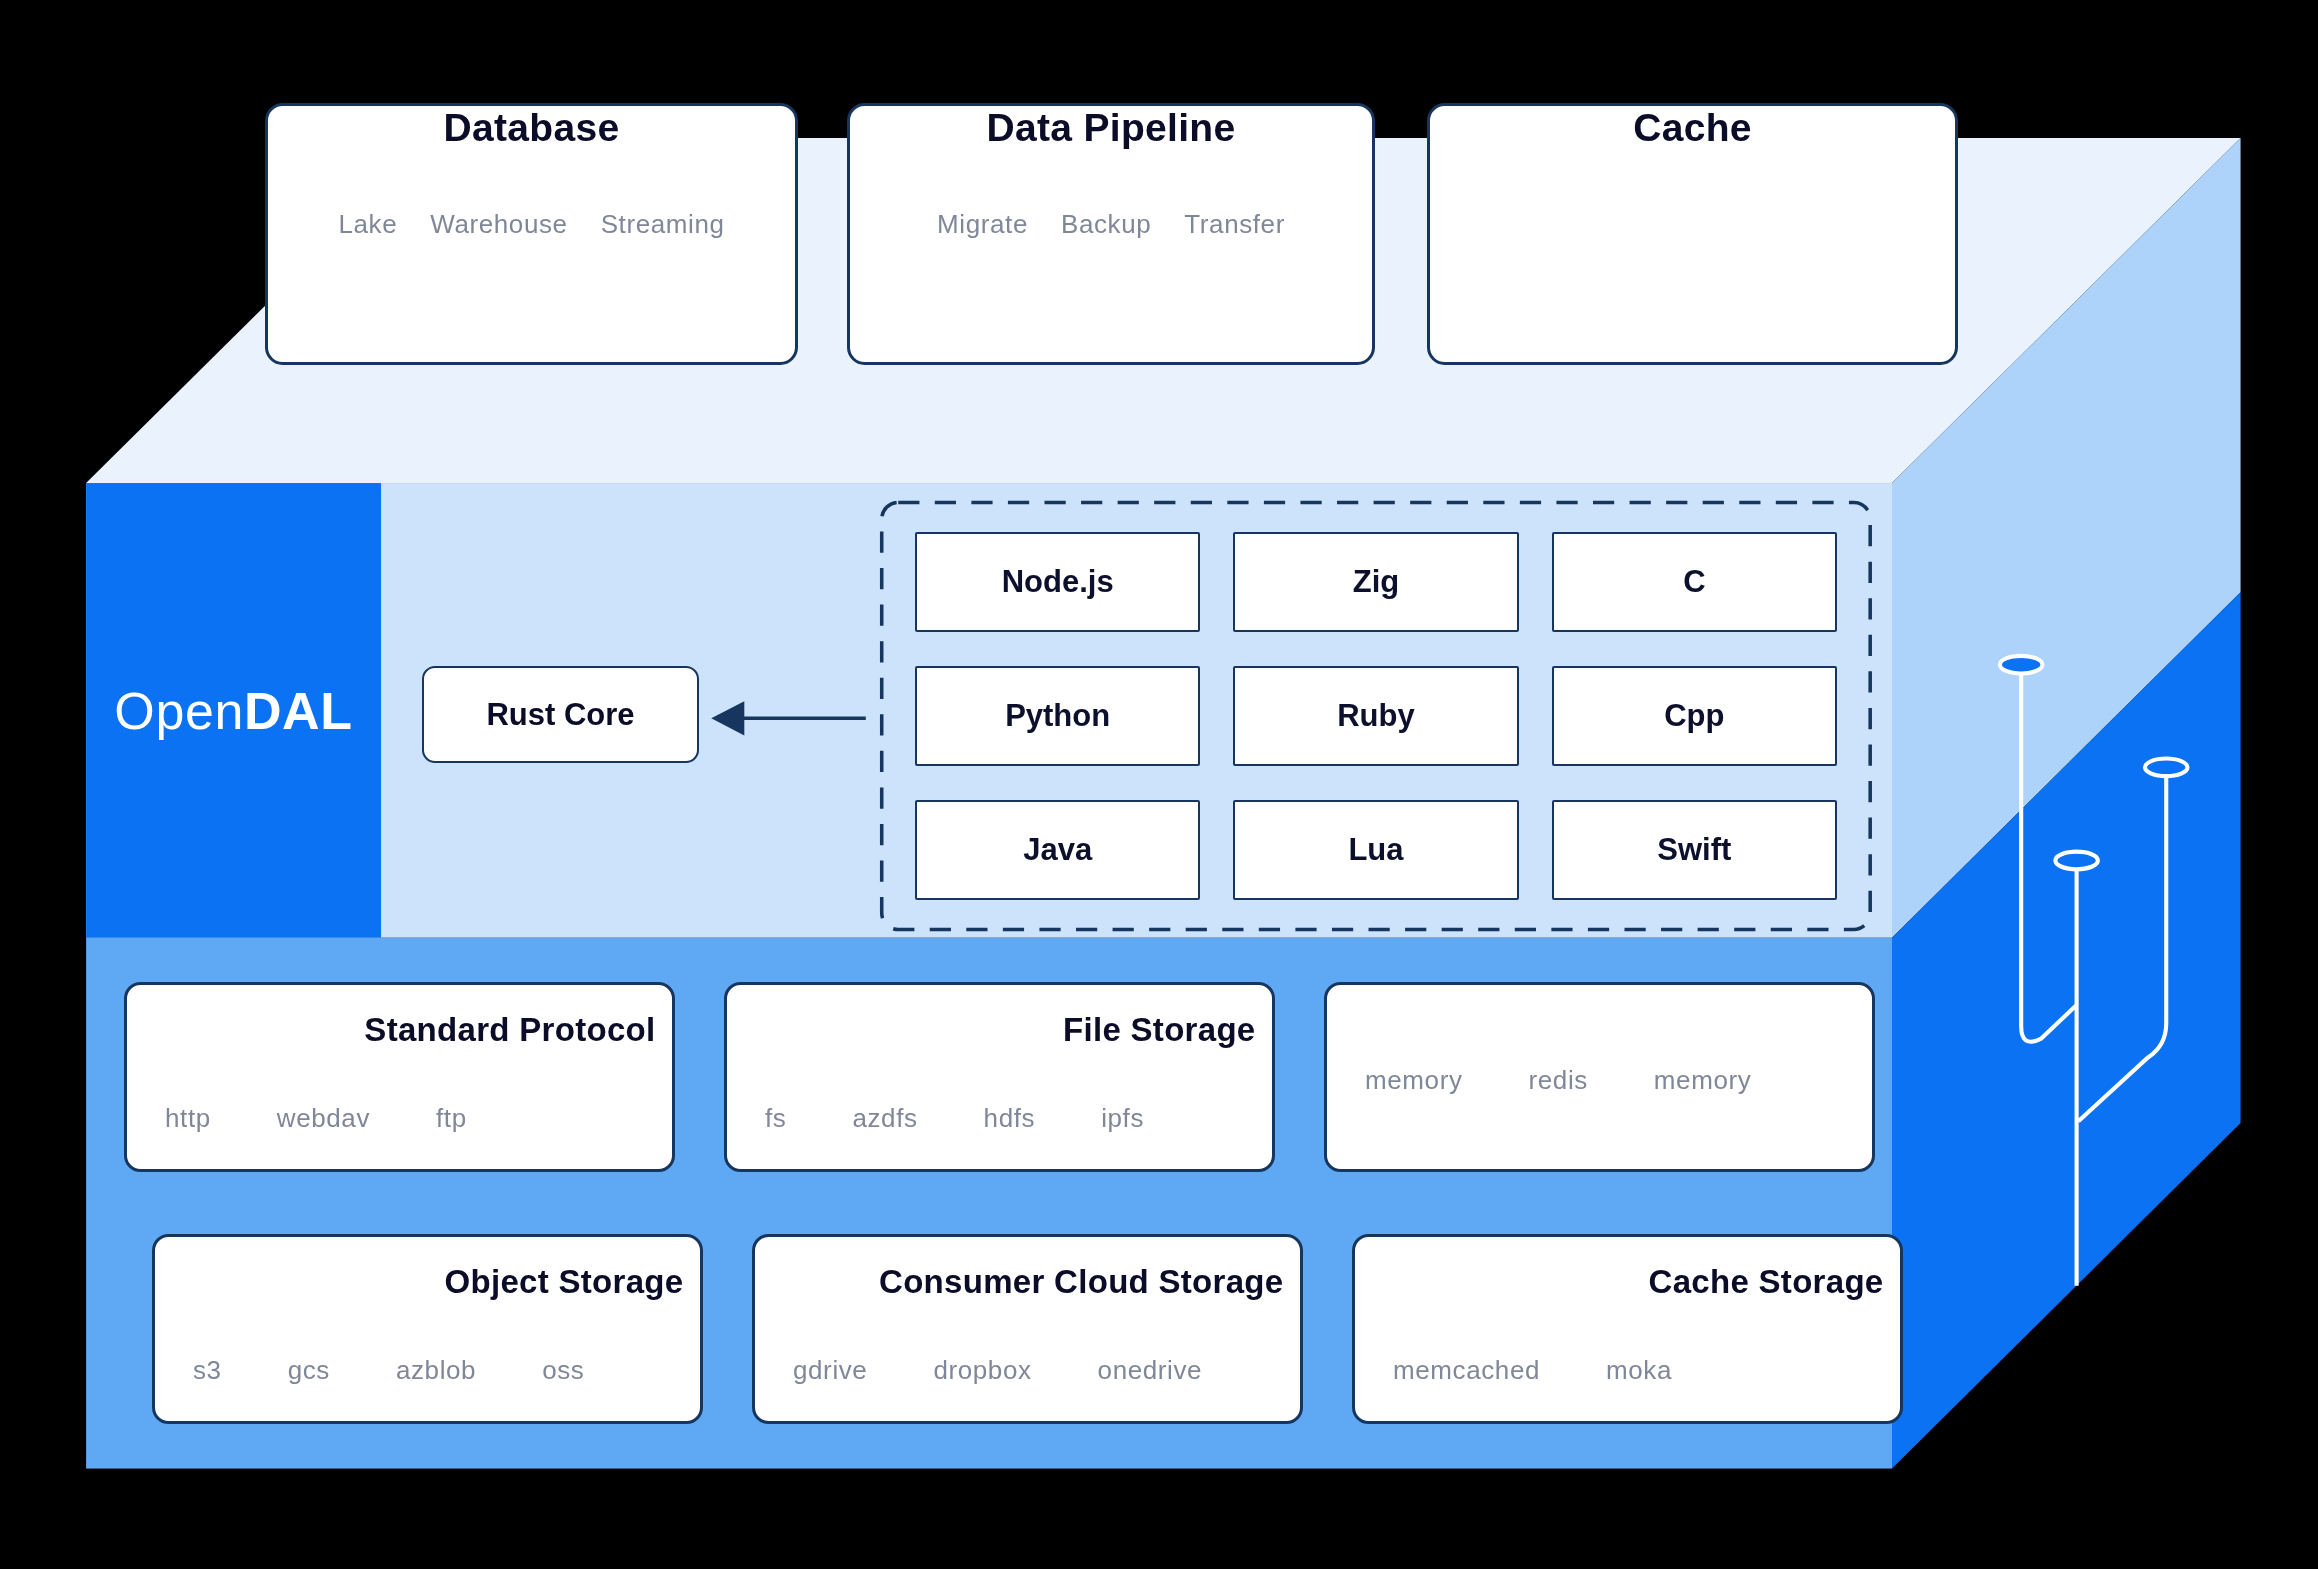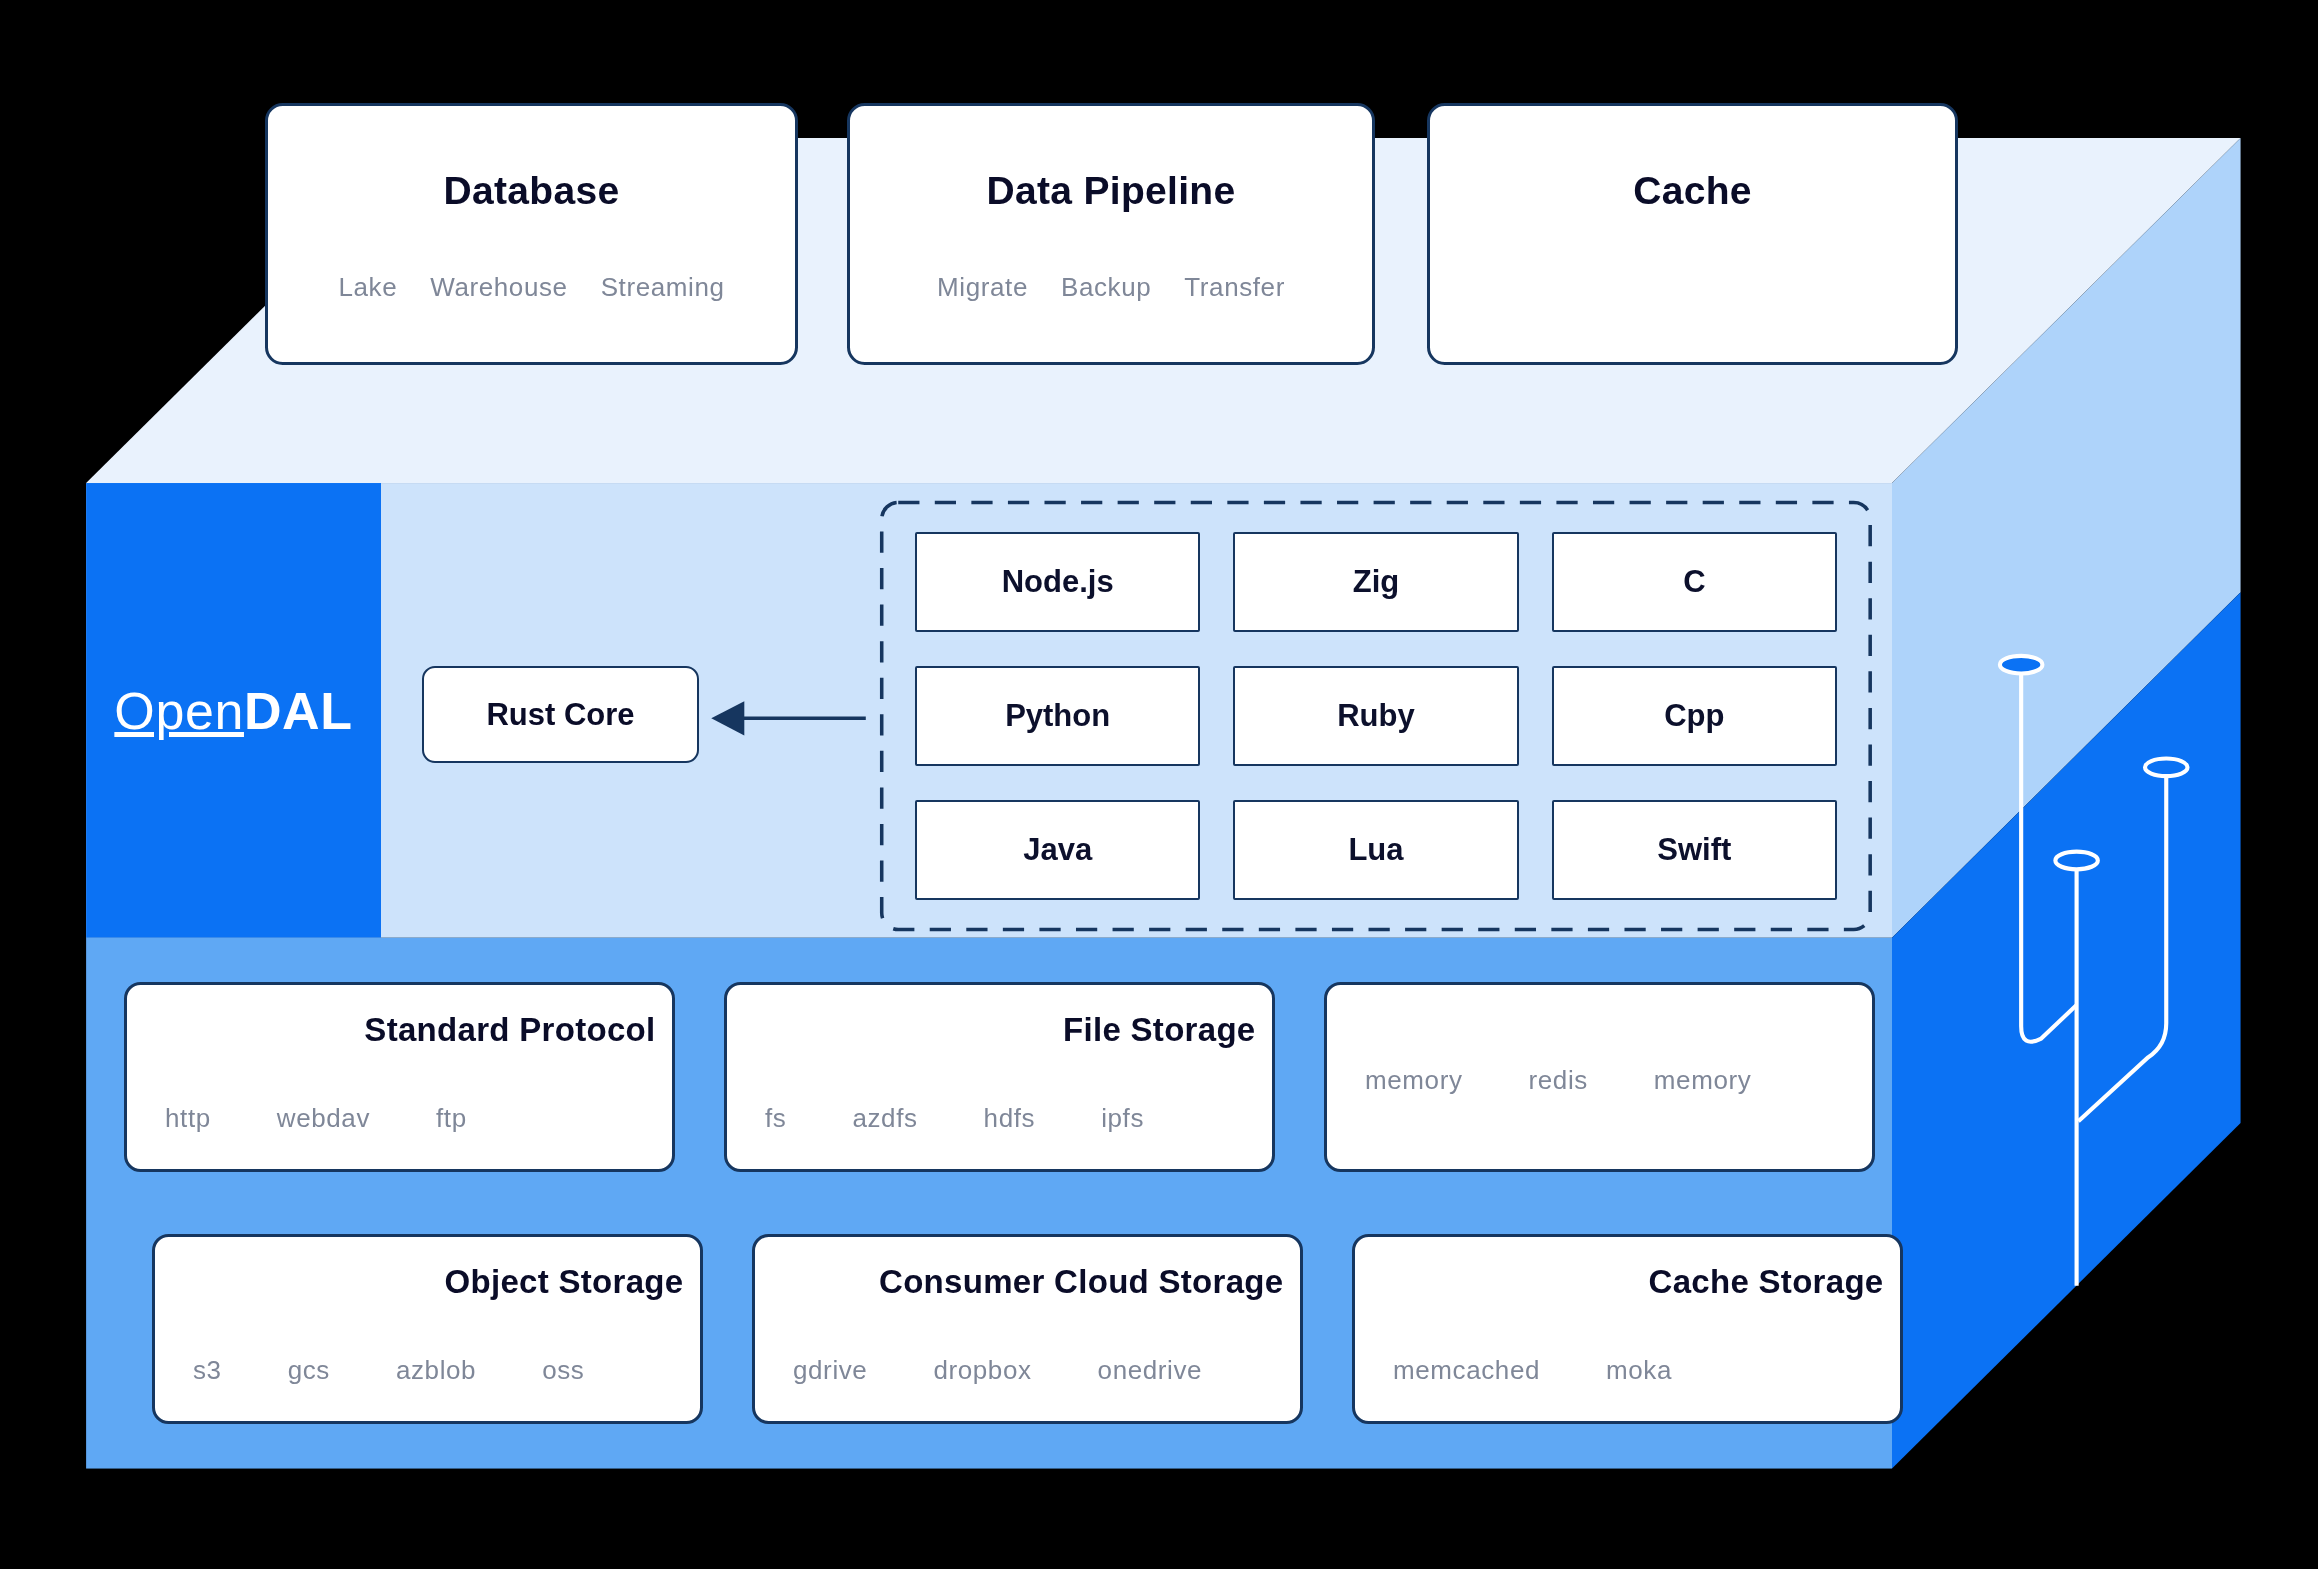--- a/index.html
+++ b/index.html
@@ -3,30 +3,30 @@
 <meta charset="utf-8">
 <style>
   html,body{margin:0;padding:0;background:#000;}
   body{width:2319px;height:1570px;overflow:hidden;font-family:"Liberation Sans",sans-serif;}
   .scene{position:absolute;left:0;top:0;width:2319px;height:1570px;background:#000;}
   .bg{position:absolute;left:0;top:0;}
 
   
   .top-card{position:absolute;top:103px;height:262px;background:#fff;border:3.5px solid #16365f;
     border-radius:17.7px;box-sizing:border-box;display:flex;flex-direction:column;align-items:center;
-    padding-top:63px;}
+    }
   .top-card .t{font-size:39px;font-weight:700;color:#0a0c28;letter-spacing:0.3px;line-height:44px;}
   .top-card .items{display:flex;gap:33px;margin-top:59px;font-size:26px;font-weight:500;
     color:#7f8798;letter-spacing:0.6px;}
   .top-card.wide .items{justify-content:flex-end;}
 
   
   .opendal{position:absolute;left:86px;top:483px;width:295px;height:455px;display:flex;
     align-items:center;justify-content:center;color:#fff;font-size:52px;letter-spacing:0.6px;}
-  .opendal .r{font-weight:400;text-decoration:underline;}
+  .opendal .r{font-weight:400;}
   .opendal .b{font-weight:800;}
 
   
   .rust-core{position:absolute;left:422px;top:666px;width:277px;height:97px;background:#fff;
     border:2.9px solid #16365f;border-radius:13px;box-sizing:border-box;display:flex;
     align-items:center;justify-content:center;font-size:31px;font-weight:700;color:#0a0c28;}
 
   
   .bindings{position:absolute;left:882px;top:502px;width:988px;height:427px;box-sizing:border-box;
     padding:29.5px 33px;display:grid;grid-template-columns:repeat(3,1fr);column-gap:33px;row-gap:34px;}

